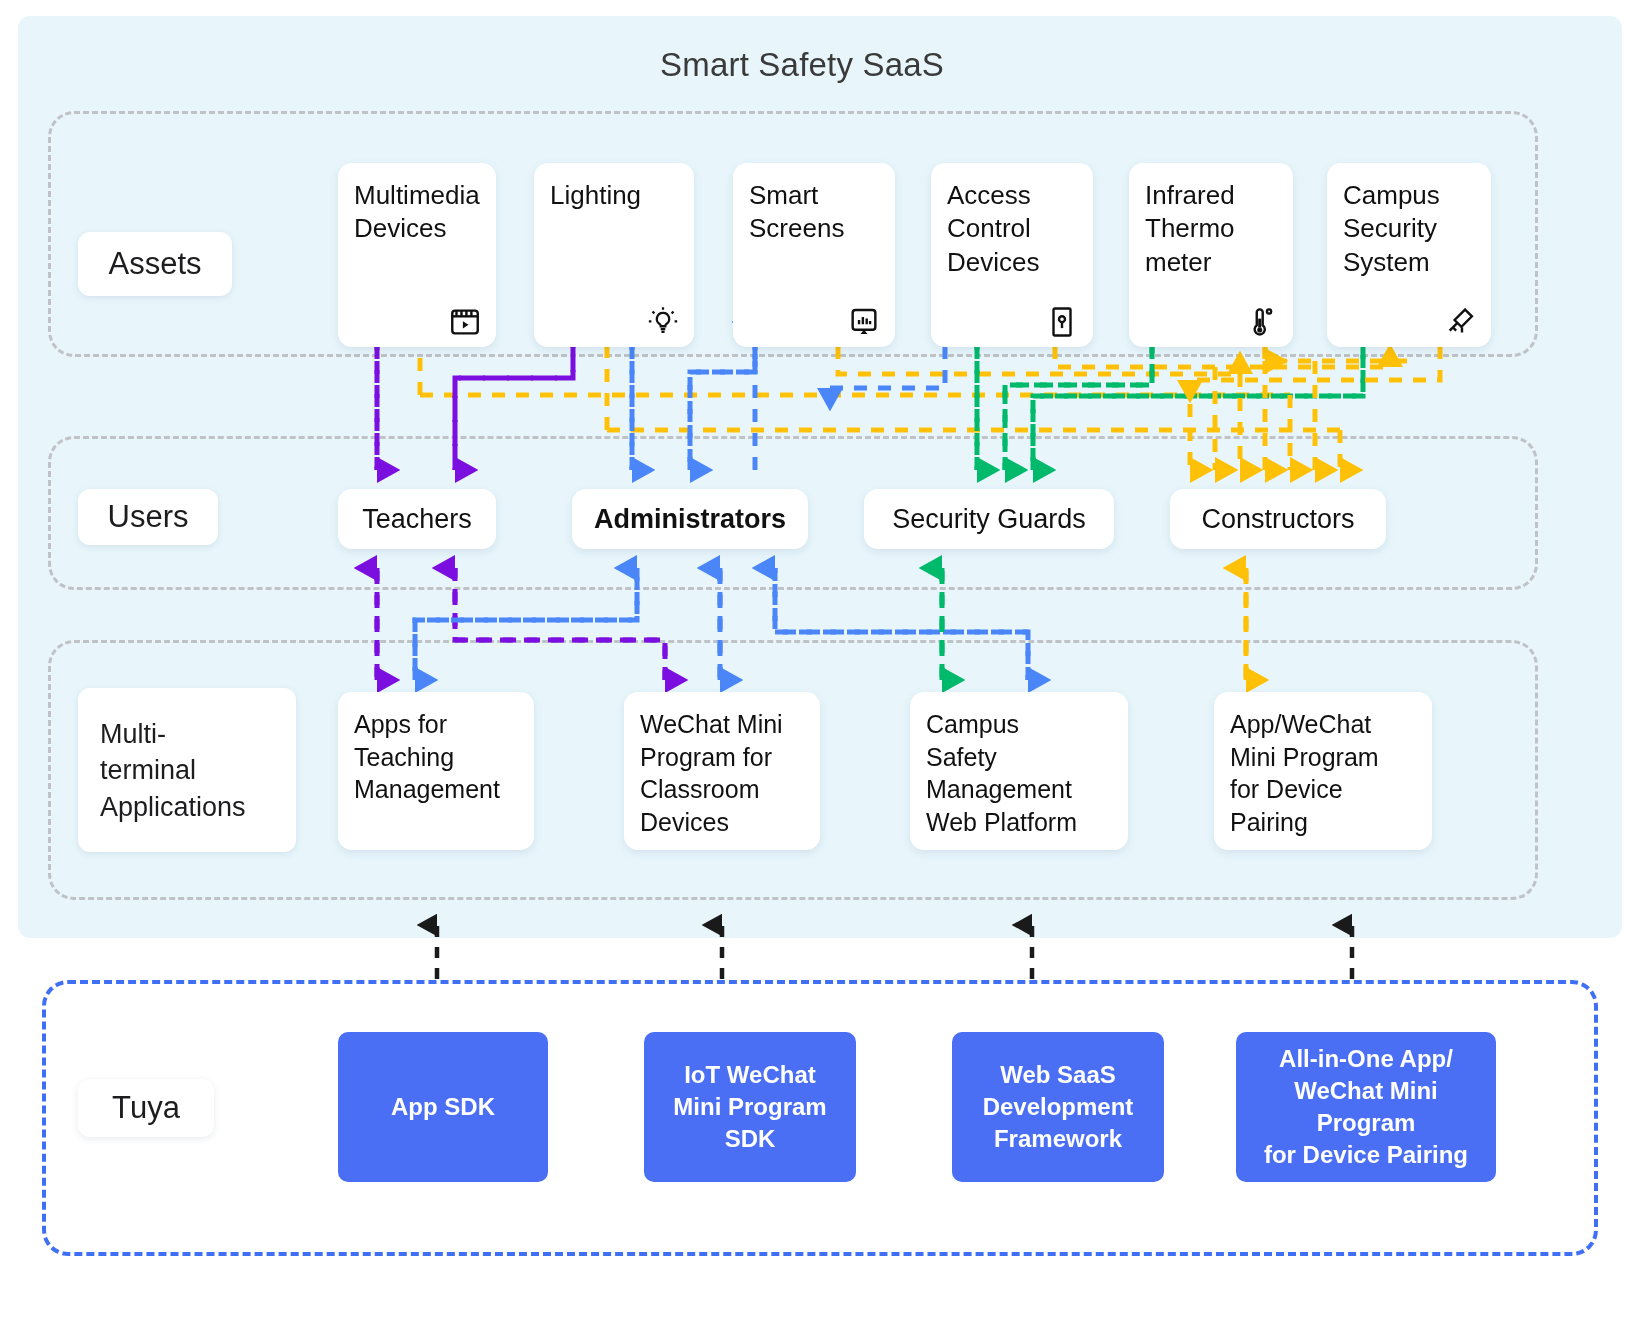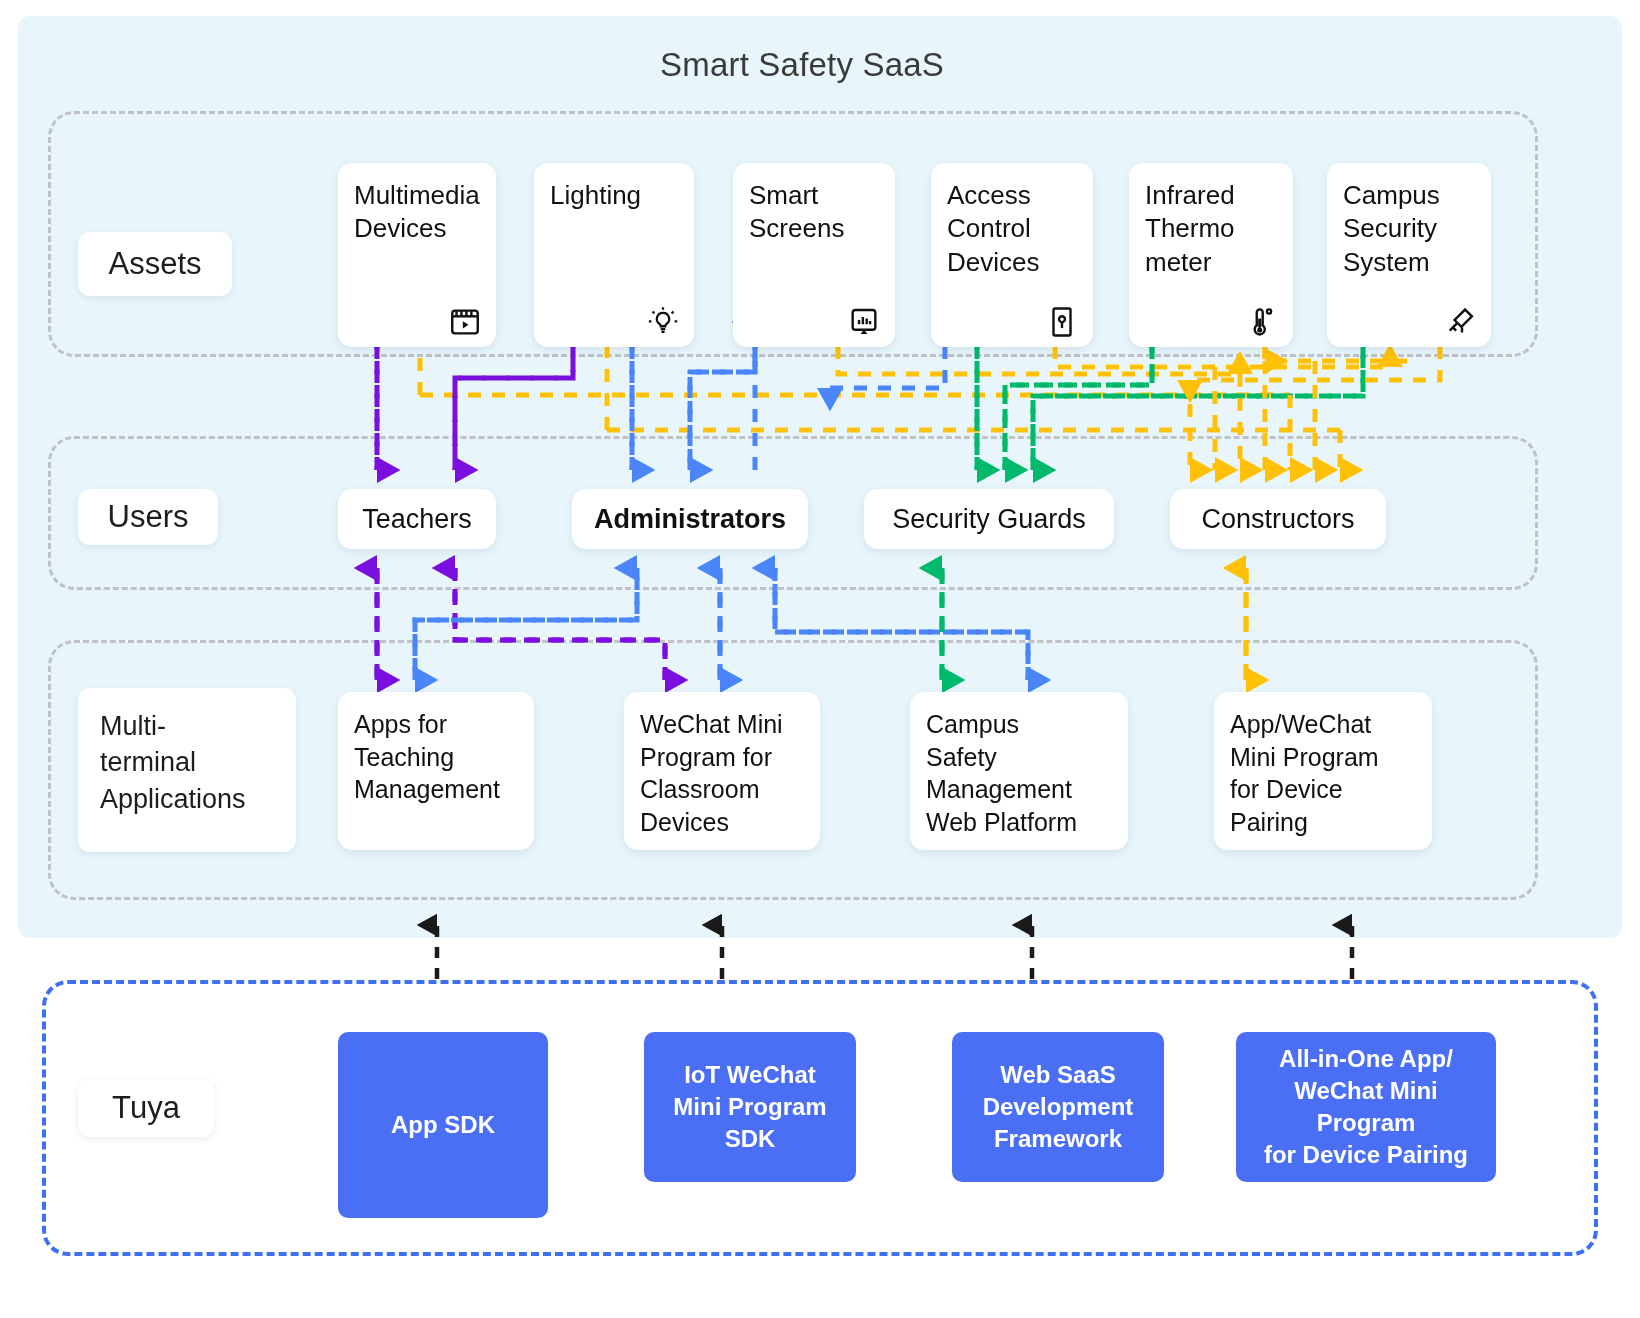--- a/index.html
+++ b/index.html
@@ -23,21 +23,21 @@
 
   
   .row-label{position:absolute;background:#fff;border-radius:12px;
              box-shadow:0 2px 7px rgba(30,60,90,.10);
              display:flex;align-items:center;justify-content:center;
              font-size:31px;color:#1d1d1f;box-sizing:border-box;padding:0 22px;}
   #label-assets{left:78px;top:209px;width:154px;height:64px;margin-top:23px;}
   #label-users{left:78px;top:489px;width:140px;height:56px;}
   #label-apps{left:78px;top:688px;width:218px;height:164px;
               justify-content:flex-start;align-items:center;
-              line-height:1.35;font-size:27px;display:block;padding:20px 22px;}
+              line-height:1.35;font-size:27px;display:block;padding:28px 22px;}
   #label-tuya{left:78px;top:1079px;width:136px;height:58px;}
 
   
   .card{position:absolute;background:#fff;border-radius:14px;
         box-shadow:0 3px 10px rgba(30,60,90,.10);box-sizing:border-box;
         padding:16px 16px 10px 16px;color:#111;}
   .card .ctext{font-size:26px;line-height:1.28;}
   .card .cicon{position:absolute;right:14px;bottom:8px;width:34px;height:34px;
                display:block;}
   .asset-card{top:163px;height:184px;}
@@ -272,21 +272,21 @@
   <div class="card app-card" style="left:1214px;width:218px;">
     <div class="ctext" style="white-space: pre-line;">App/WeChat
 Mini Program
 for Device
 Pairing</div>
   </div>
 
   <div class="tuya-panel"></div>
   <div class="row-label" id="label-tuya">Tuya</div>
 
-  <div class="sdk-card" style="left:338px;top:1032px;width:210px;height:186px;">
+  <div class="sdk-card" style="left:338px;top:1032px;width:210px;height:150px;">
     <span>App SDK</span>
   </div>
   <div class="sdk-card" style="left:644px;top:1032px;width:212px;height:150px;">
     <span style="white-space: pre-line;">IoT WeChat
 Mini Program
 SDK</span>
   </div>
   <div class="sdk-card" style="left:952px;top:1032px;width:212px;height:150px;">
     <span style="white-space: pre-line;">Web SaaS
 Development

